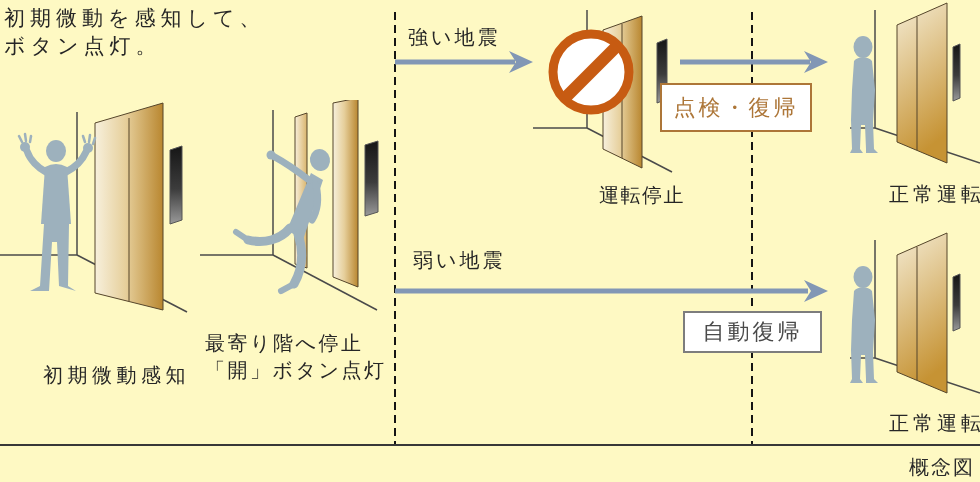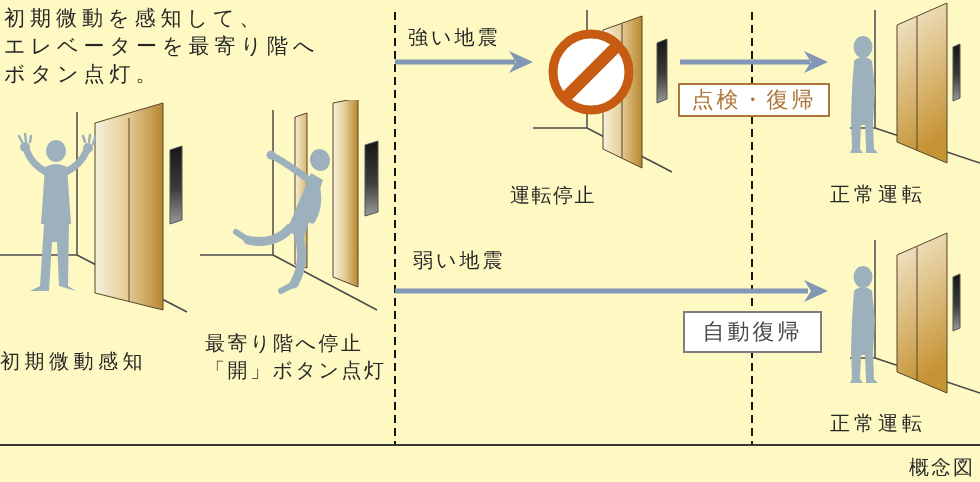--- a/index.html
+++ b/index.html
@@ -3,21 +3,21 @@
 <meta charset="utf-8">
 <style>
   html,body{margin:0;padding:0;background:#fff;}
   .canvas{
     position:relative;width:980px;height:482px;background:#fef9c3;overflow:hidden;
     font-family:"DejaVu Sans","Liberation Sans",sans-serif;color:#2a2a2a;
   }
   .abs{position:absolute;}
   .intro{left:4px;top:4px;font-size:21px;line-height:28px;letter-spacing:5px;color:#262626;}
   .lbl{font-size:20px;letter-spacing:3px;color:#262626;white-space:nowrap;}
-  .lbl-center{text-align:left;}
+  .lbl-center{text-align:right;}
   .dash-v{width:2px;top:12px;height:434px;z-index:1;
     background:repeating-linear-gradient(to bottom,#151515 0 8px,transparent 8px 13px);}
   .arrow-svg{z-index:4;}
   .scene{z-index:2;}
   .badge{
     z-index:5;background:#ffffff;display:flex;align-items:center;justify-content:center;
     font-size:22px;letter-spacing:3px;white-space:nowrap;box-sizing:border-box;
   }
   .badge-inspect{border:2px solid #ad7638;color:#ad7638;}
   .badge-auto{border:2px solid #7d7d7d;color:#4a4a4a;}
@@ -48,21 +48,20 @@
       <linearGradient id="g-ind" x1="0" y1="0" x2="0" y2="1">
         <stop offset="0" stop-color="#161616"></stop>
           <stop offset="0.55" stop-color="#3c3c3c"></stop>
           <stop offset="1" stop-color="#9a9a9a"></stop>
       </linearGradient>
     </defs>
   </svg>
 
   <div class="abs intro">
     <div>初期微動を感知して、</div>
-    <div>エレベーターを最寄り階へ</div>
     <div>ボタン点灯。</div>
   </div>
 
   <div class="abs dash-v" style="left:394px"></div>
   <div class="abs dash-v" style="left:751px"></div>
 
   <svg class="abs scene" style="left:0;top:100px" width="190" height="220" viewBox="0 0 190 220">
     <g stroke="#4a4a4a" stroke-width="1.5">
       <line x1="0" y1="155" x2="77" y2="155"></line>
       <line x1="77" y1="12" x2="77" y2="155"></line>
@@ -86,21 +85,21 @@
       </g>
       <path d="M66,72 C74,68 82,61 86,52" fill="none" stroke-width="7" stroke-linecap="round"></path>
       <circle cx="88" cy="48" r="5" stroke="none"></circle>
       <g stroke-width="2.5" stroke-linecap="round" fill="none">
         <line x1="85" y1="42" x2="83" y2="36"></line>
           <line x1="89" y1="42" x2="90" y2="35"></line>
           <line x1="93" y1="44" x2="95" y2="38"></line>
       </g>
     </g>
   </svg>
-  <div class="abs lbl lbl-center" style="left:0;top:348px;width:190px;letter-spacing:4.5px">初期微動感知</div>
+  <div class="abs lbl lbl-center" style="left:0;top:362px;width:190px;letter-spacing:4.5px">初期微動感知</div>
 
   <svg class="abs scene" style="left:190px;top:100px" width="200" height="220" viewBox="0 0 200 220">
     <g stroke="#4a4a4a" stroke-width="1.5">
       <line x1="10" y1="155" x2="83" y2="155"></line>
       <line x1="83" y1="10" x2="83" y2="155"></line>
       <line x1="83" y1="155" x2="187" y2="210"></line>
     </g>
     <g>
       <polygon points="105,17 117,13 117,168 105,164" fill="url(#g-door-l-far)" stroke="#55452a" stroke-width="1"></polygon>
       <polygon points="143,3 168,-2 168,187 143,177" fill="url(#g-door-l)" stroke="#55452a" stroke-width="1"></polygon>
@@ -144,21 +143,21 @@
       <circle cx="71" cy="72" r="38" fill="#ffffff" stroke="#c75b12" stroke-width="9"></circle>
       <line x1="45" y1="98" x2="97" y2="46" stroke="#c75b12" stroke-width="12"></line>
     </g>
   </svg>
   <div class="abs lbl lbl-center" style="left:510px;top:182px;width:175px;letter-spacing:1.5px">運転停止</div>
 
   <svg class="abs arrow-svg" style="left:680px;top:51px" width="150" height="22" viewBox="0 0 150 22">
     <rect x="0" y="8.5" width="130" height="5" fill="#8297b5"></rect>
     <polygon points="148,11 124,0 131,11 124,22" fill="#8297b5"></polygon>
   </svg>
-  <div class="abs badge badge-inspect" style="left:678px;top:83px;width:152px;height:34px">点検・復帰</div>
+  <div class="abs badge badge-inspect" style="left:660px;top:83px;width:152px;height:49px">点検・復帰</div>
 
   <svg class="abs scene" style="left:820px;top:0" width="160" height="178" viewBox="0 0 160 178">
     <g stroke="#4a4a4a" stroke-width="1.5">
       <line x1="30" y1="128" x2="55" y2="128"></line>
       <line x1="55" y1="10" x2="55" y2="128"></line>
       <line x1="55" y1="128" x2="160" y2="163"></line>
     </g>
     <g>
       <polygon points="77,25 127,3 127,163 77,142" fill="url(#g-door-r)" stroke="#55452a" stroke-width="1"></polygon>
       <line x1="97" y1="17" x2="97" y2="150" stroke="#55452a" stroke-width="1"></line>

